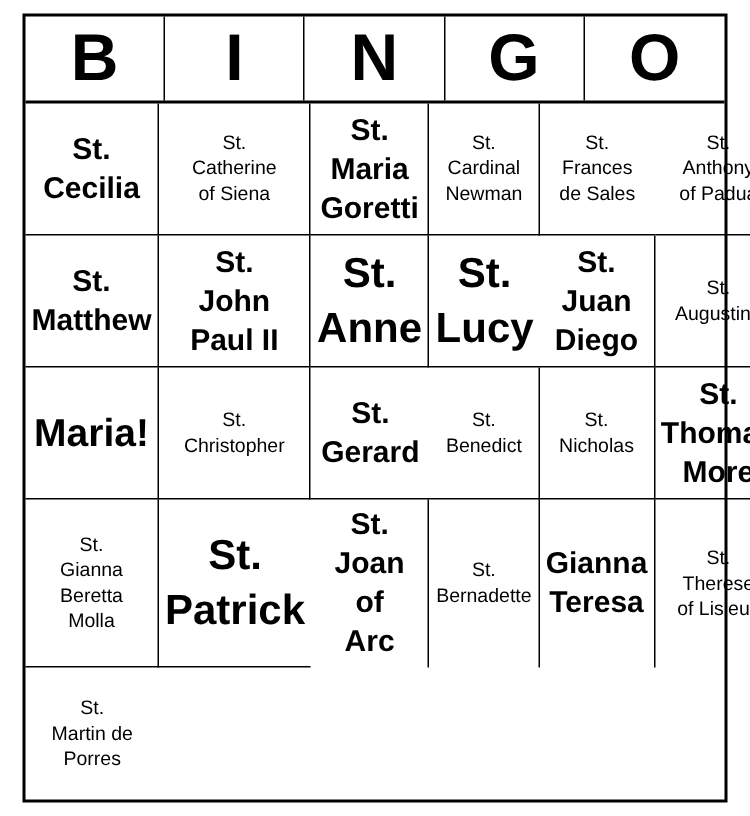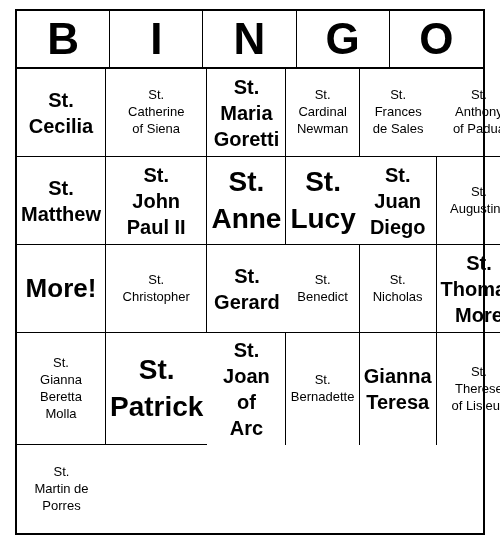--- a/index.html
+++ b/index.html
@@ -130,21 +130,21 @@
       <div class="bingo-cell medium-text">
         <span class="cell-text" style="white-space: pre-line;">St.
 Juan
 Diego</span>
       </div>
       <div class="bingo-cell ">
         <span class="cell-text" style="white-space: pre-line;">St.
 Augustine</span>
       </div>
       <div class="bingo-cell free-text">
-        <span class="cell-text" style="white-space: pre-line;">More!</span>
+        <span class="cell-text" style="white-space: pre-line;">Maria!</span>
       </div>
       <div class="bingo-cell ">
         <span class="cell-text" style="white-space: pre-line;">St.
 Christopher</span>
       </div>
       <div class="bingo-cell medium-text">
         <span class="cell-text" style="white-space: pre-line;">St.
 Gerard</span>
       </div>
       <div class="bingo-cell ">

